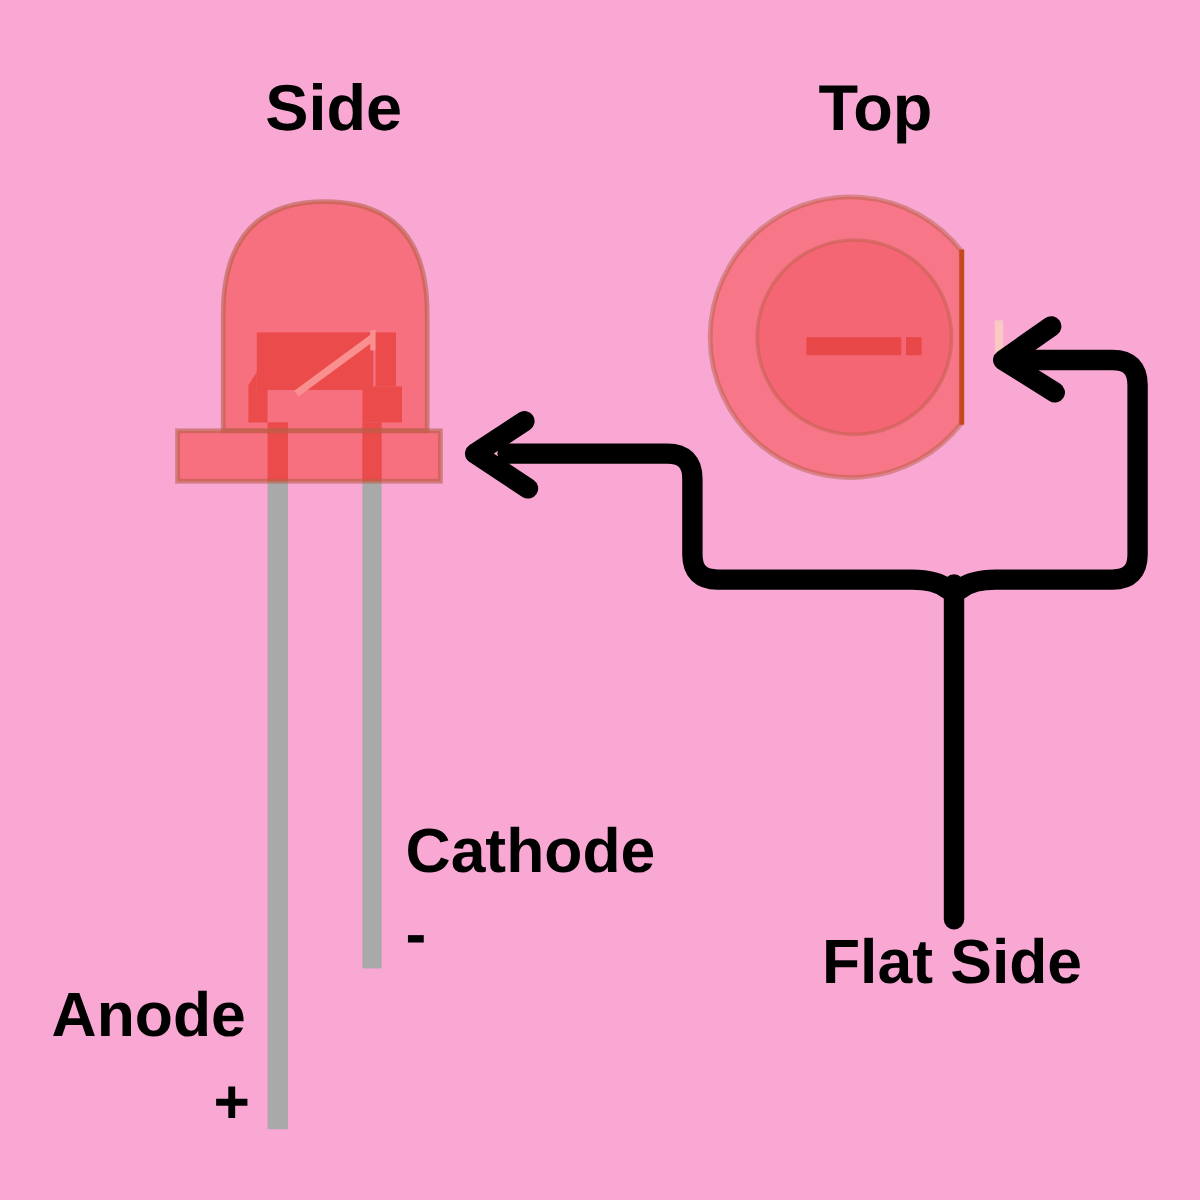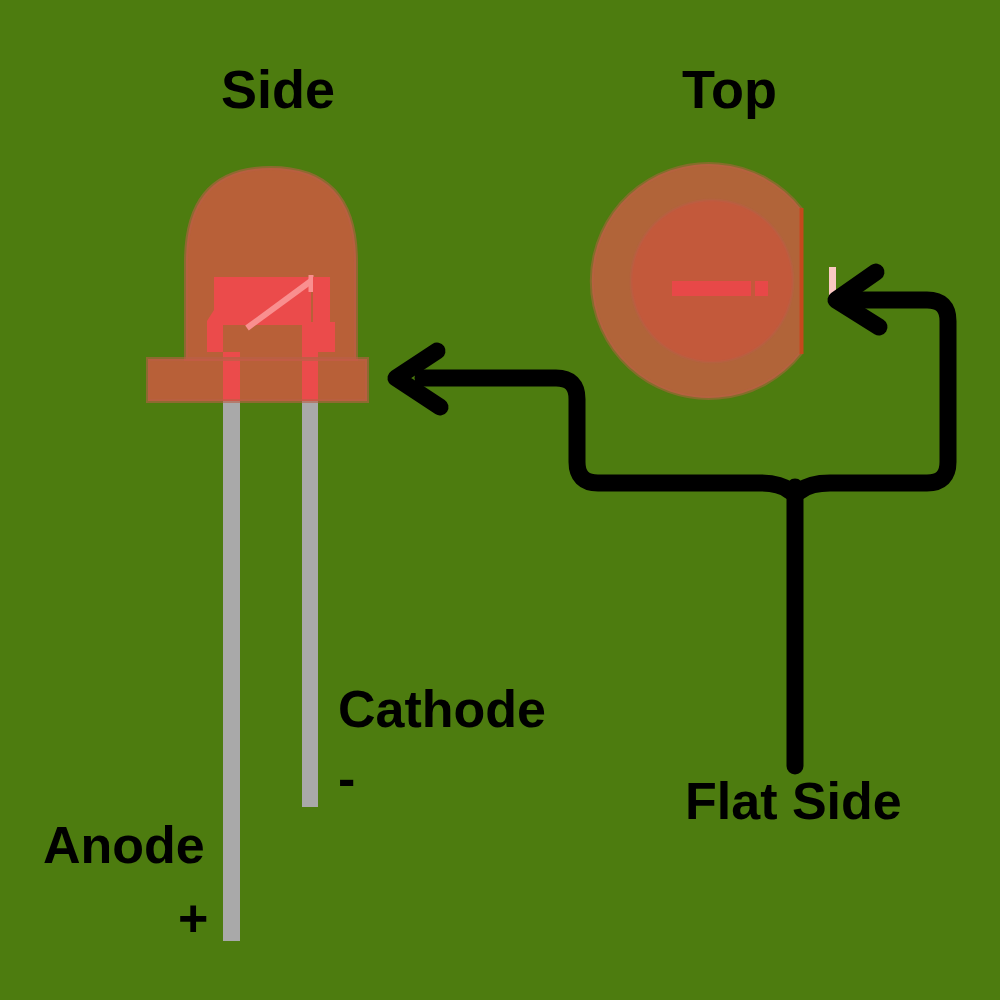--- a/index.html
+++ b/index.html
@@ -1,16 +1,16 @@
 <!DOCTYPE html>
 <html><head>
 <meta charset="utf-8">
 <style>
   html,body{margin:0;padding:0;background:#fff;}
-  .stage{position:relative;width:1000px;height:1000px;background:#4d7c0f;overflow:hidden;}
+  .stage{position:relative;width:1000px;height:1000px;background:#f9a8d4;overflow:hidden;}
   svg{display:block;}
   .t-title{font:700 54px "Liberation Sans","DejaVu Sans",sans-serif;fill:#000;}
   .t-label{font:700 52px "Liberation Sans","DejaVu Sans",sans-serif;fill:#000;}
   .led-body{fill:rgba(245,80,80,0.64);stroke:rgba(185,95,70,0.60);stroke-width:4;}
   .led-body-top{fill:rgba(245,85,85,0.60);stroke:rgba(185,95,70,0.50);stroke-width:4;}
   .led-inner-top{fill:rgba(240,65,65,0.30);stroke:rgba(185,95,70,0.45);stroke-width:3;}
   .dark-metal{fill:#d84444;}
   .wire-gap{stroke:#ffffff;fill:none;}
   .arrow{fill:none;stroke:#000000;stroke-width:17;stroke-linecap:round;stroke-linejoin:round;}
 </style>

